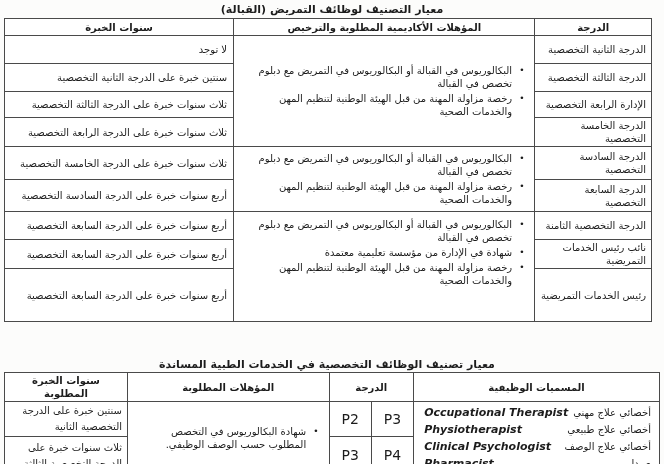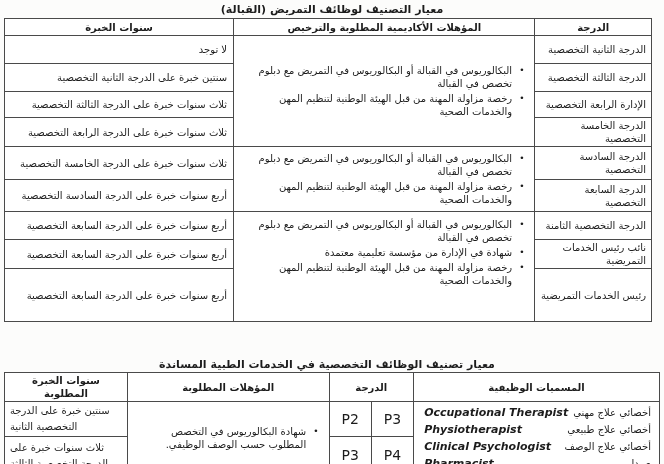--- a/index.html
+++ b/index.html
@@ -41,21 +41,21 @@
   
   #table2{position:absolute;top:372px;right:4px;width:656px;border:1.5px solid #333;}
   #table2 .col-titles{width:244px;}
   #table2 .col-g1{width:42px;}
   #table2 .col-g2{width:42px;}
   #table2 .col-qual2{width:200px;}
   #table2 .col-exp2{width:122px;}
   .t2-h{height:17px;}
   .t2-r1{height:35px;} .t2-r2{height:38px;}
   #table2 td.grade-val{text-align:center;font-size:14px;}
-  #table2 td.exp2-cell{text-align:left;line-height:16px;}
+  #table2 td.exp2-cell{text-align:right;line-height:16px;}
   #table2 td.qual2-cell{padding:2px 10px;}
   #table2 td.titles-cell{padding:2px 8px 2px 10px;}
   .job-line{display:flex;justify-content:space-between;align-items:center;height:17px;}
   .job-ar{font-size:10px;}
   .job-en{font-size:11px;font-weight:bold;direction:ltr;font-style:italic;}
 </style>
 </head>
 <body>
 
 <div id="title1" class="doc-title">معيار التصنيف لوظائف التمريض  (القبالة)</div>

